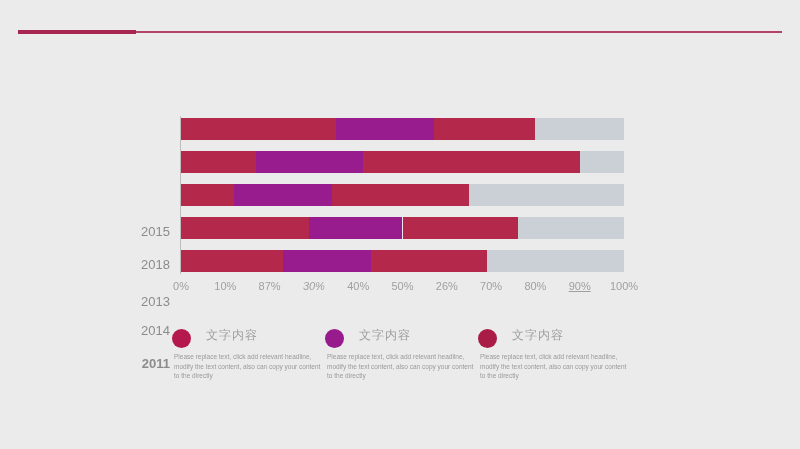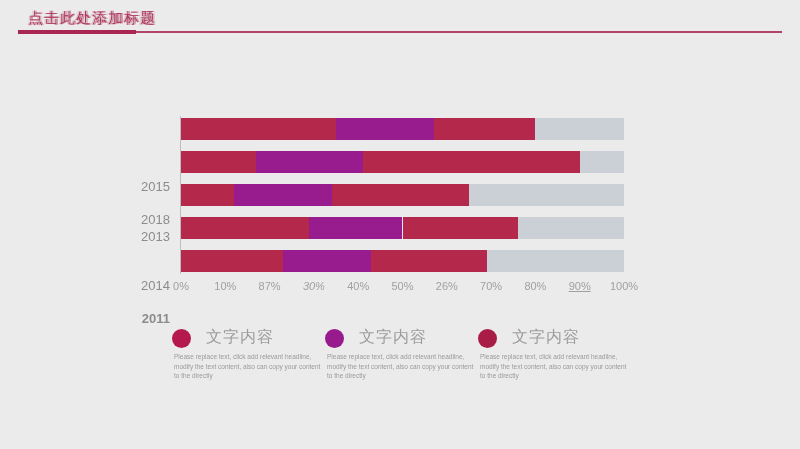--- a/index.html
+++ b/index.html
@@ -33,65 +33,65 @@
   .axis-line{
     position:absolute;left:180px;top:58px;width:1px;height:158px;
     background:#bdbdbd;
   }
   .row{position:absolute;left:0;height:22px;width:100%;}
   .seg{position:absolute;top:0;height:22px;}
   .ylabel{
     position:absolute;right:0;width:46px;text-align:right;
     font-size:13px;color:#8c8c8c;line-height:22px;
     font-family:"Liberation Sans",sans-serif;
+    margin-top:45px;
   }
   .ylabels{position:absolute;left:122px;top:118px;width:48px;height:160px;}
   .yrow{position:absolute;left:0;width:48px;height:22px;}
   .xaxis{position:absolute;left:181px;top:222px;width:443px;height:18px;}
   .xtick{
     position:absolute;top:0;font-size:11px;color:#a0a0a0;
     transform:translateX(-50%);white-space:nowrap;
     font-family:"Liberation Sans",sans-serif;
   }
   
   .legend{position:absolute;left:0;top:326px;width:800px;height:90px;}
   .legend-item{position:absolute;top:0;width:150px;}
   .legend-dot{
     position:absolute;left:0;top:3px;width:19px;height:19px;border-radius:50%;
   }
   .legend-title{
     position:absolute;left:34px;top:1px;
-    font-size:16px;color:#8f8f8f;letter-spacing:1px;white-space:nowrap;
+    font-size:12px;color:#8f8f8f;letter-spacing:1px;white-space:nowrap;
     font-family:"DejaVu Sans",sans-serif;opacity:.85;
   }
   .legend-body{
     position:absolute;left:2px;top:26px;width:148px;
     font-size:6.5px;line-height:9.5px;color:#9a9a9a;
     font-family:"Liberation Sans",sans-serif;
   }
 </style>
 </head>
 <body>
 
 <div class="header">
-  <div class="header-title">点击此处添加标题</div>
   <div class="header-rule"></div>
   <div class="header-rule-thick"></div>
 </div>
 
 <div class="chart">
   <div class="axis-line"></div>
   <div class="ylabels" id="ylabels">
       <div class="yrow" style="top: 0px;">
         <div class="ylabel">2015</div>
       </div>
       <div class="yrow" style="top: 33px;">
         <div class="ylabel">2018</div>
       </div>
-      <div class="yrow" style="top: 50px;">
+      <div class="yrow" style="top: 70px;">
         <div class="ylabel">2013</div>
       </div>
       <div class="yrow" style="top: 99px;">
         <div class="ylabel">2014</div>
       </div>
       <div class="yrow" style="top: 132px; font-weight: bold;">
         <div class="ylabel">2011</div>
       </div>
     </div>
   <div class="plot" id="plot">

